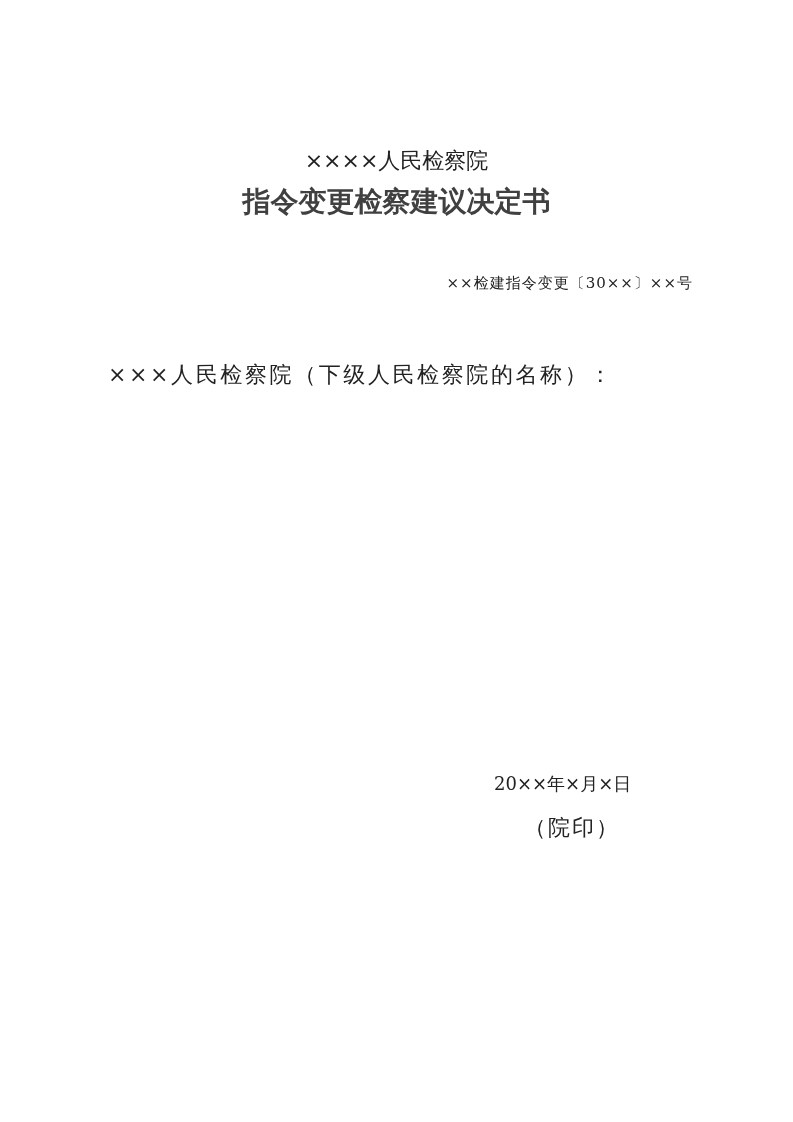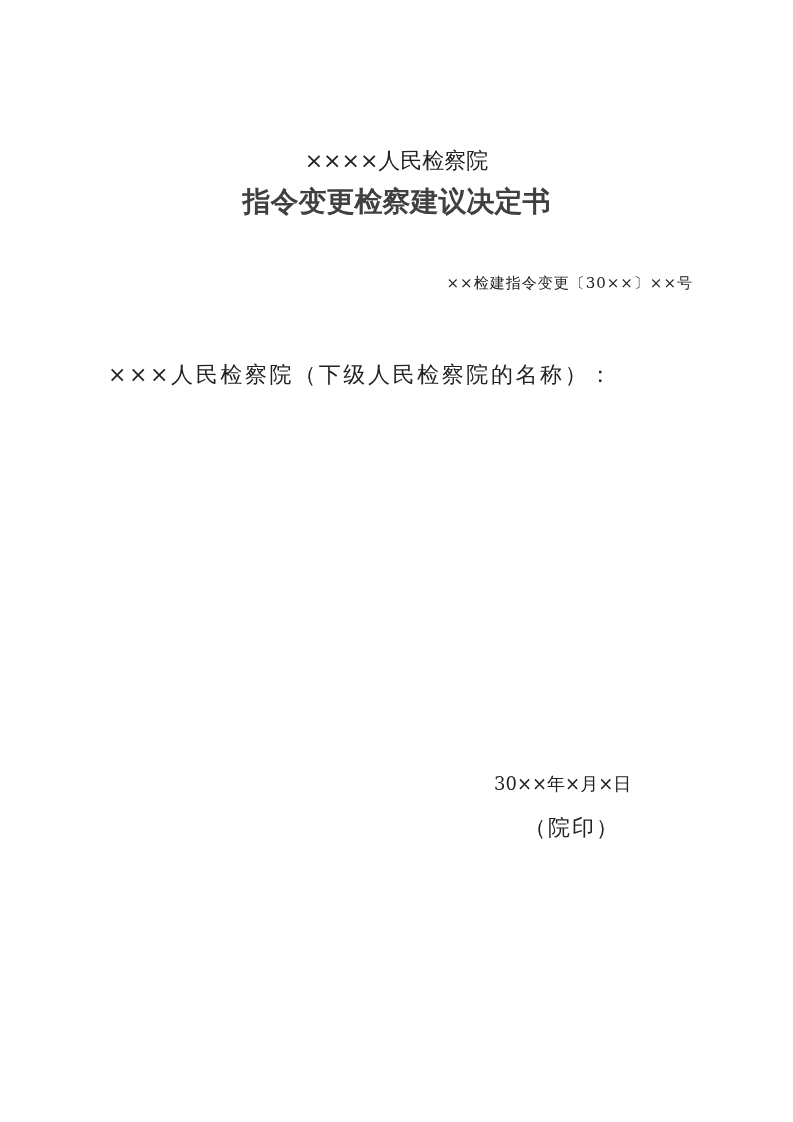--- a/index.html
+++ b/index.html
@@ -90,15 +90,15 @@
 
 <div class="page">
   <div class="org-title">××××人民检察院</div>
   <div class="doc-title">指令变更检察建议决定书</div>
   <div class="doc-number">××检建指令变更〔30××〕××号</div>
 
   <div class="body-text">
     <p class="addressee">×××人民检察院（下级人民检察院的名称）：</p>
   </div>
 
-  <div class="date-line">30××年×月×日</div>
+  <div class="date-line">20××年×月×日</div>
   <div class="seal-line">（院印）</div>
 </div>
 
 </body></html>

